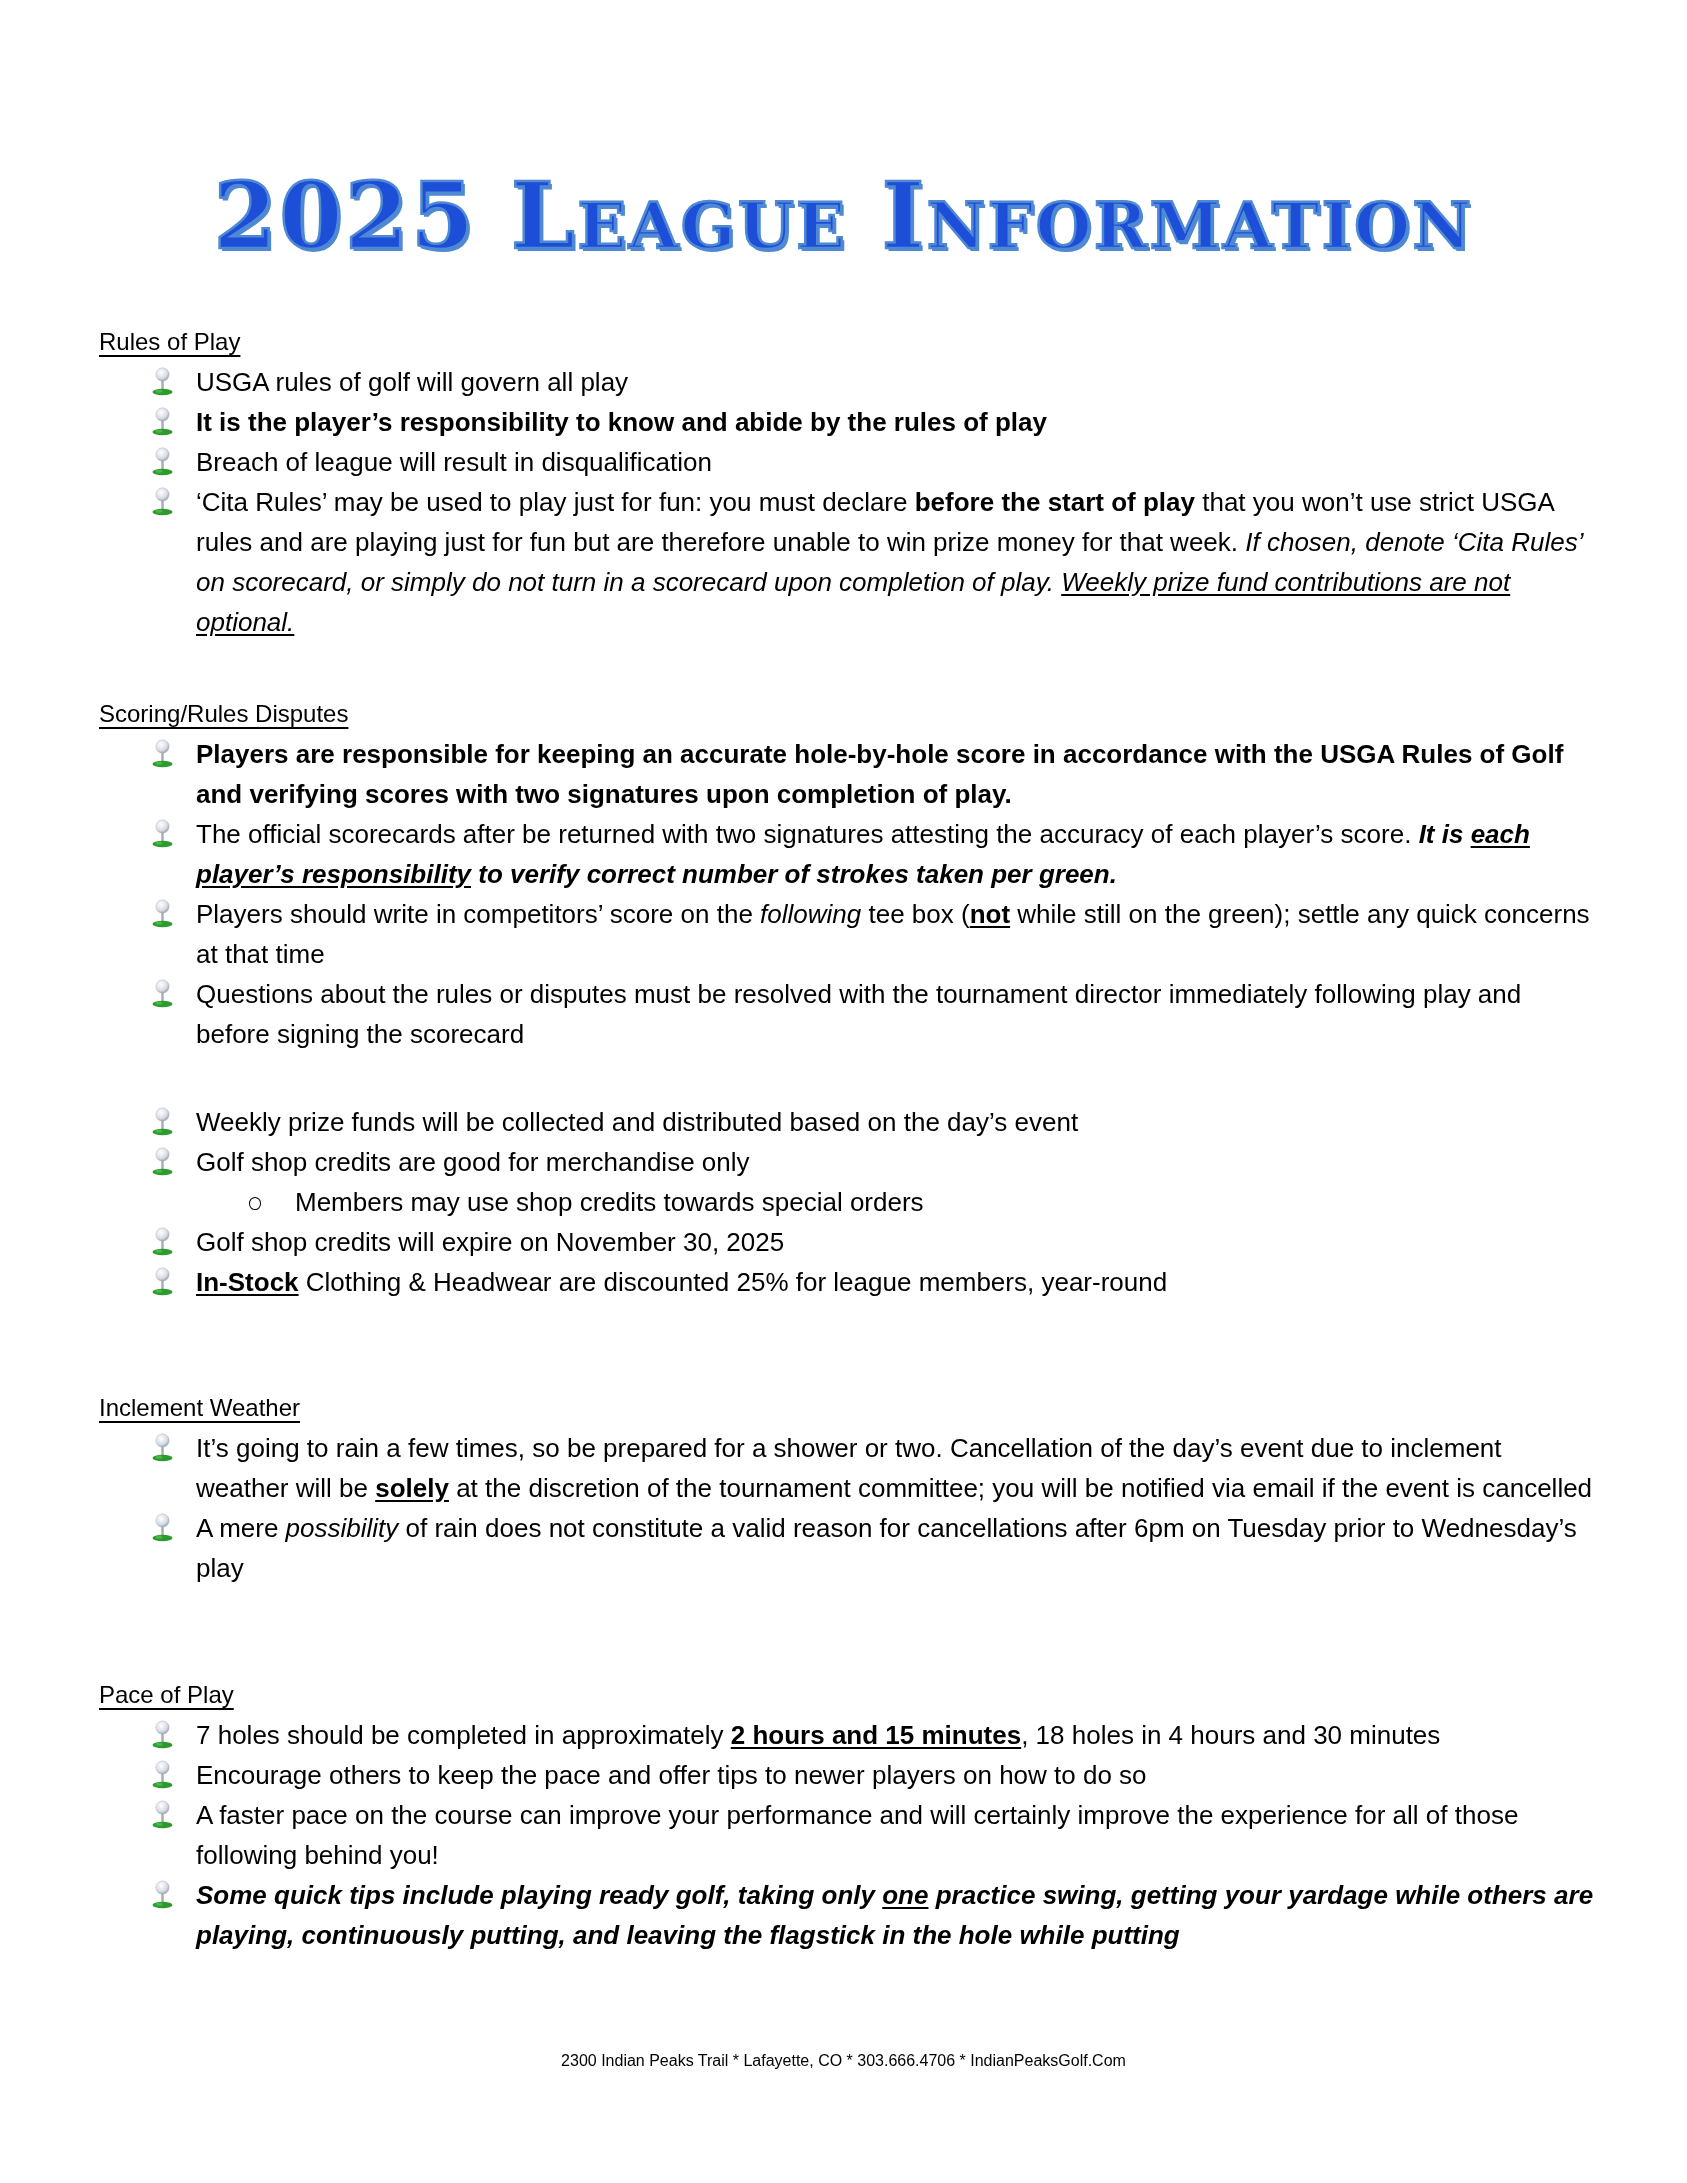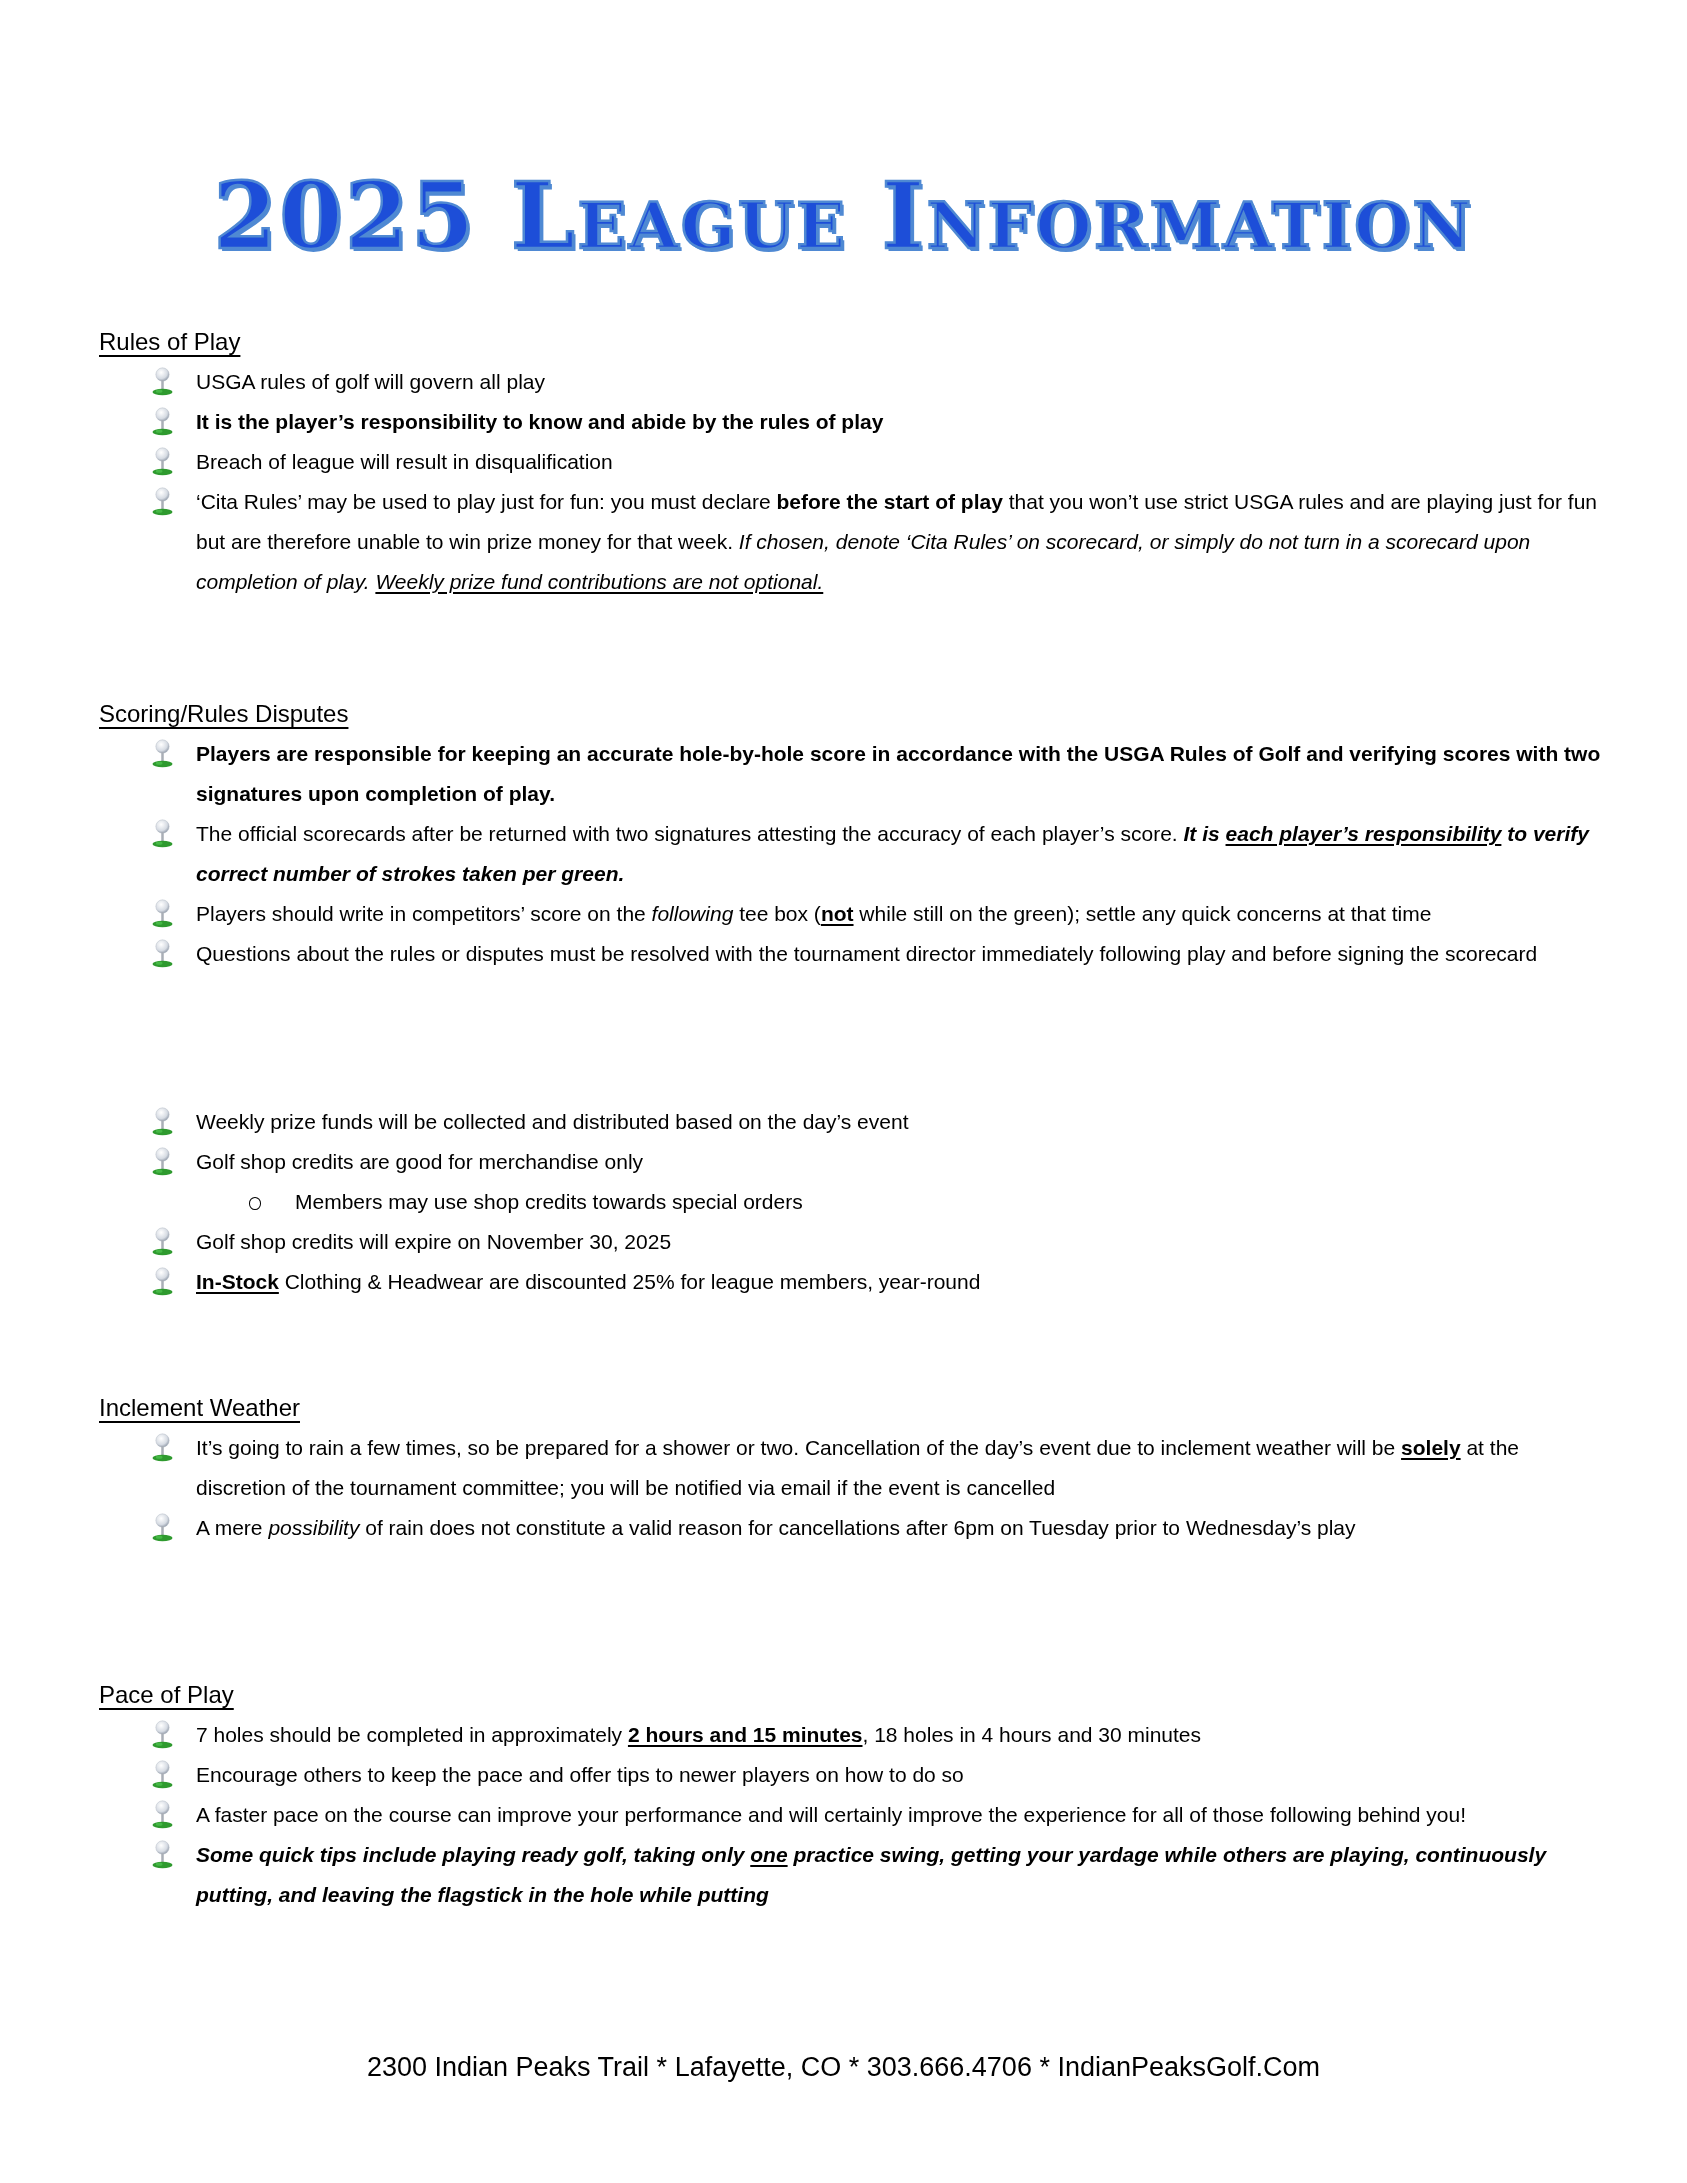--- a/index.html
+++ b/index.html
@@ -15,26 +15,26 @@
     text-shadow: 2.5px 2.5px 0 #4f89d3, 0.8px 0.8px 0 #4f89d3;
     line-height: 1;
     font-variant: small-caps;
   }
   .section { position: absolute; left: 99px; width: 1502px; }
   .heading {
     font-size: 24px; text-decoration: underline; text-underline-offset: 5px;
     text-decoration-thickness: 1.7px; line-height: 40px; margin: 0; font-weight: normal;
   }
   ul.items { list-style: none; margin: 0; padding: 0; }
-  ul.items li { position: relative; padding-left: 97px; font-size: 21px; line-height: 40px; }
+  ul.items li { position: relative; padding-left: 97px; font-size: 26px; line-height: 40px; }
   ul.items li .bullet { position: absolute; left: 49px; top: 5px; width: 29px; height: 30px; }
   .b { font-weight: bold; }
   .i { font-style: italic; }
   .u { text-decoration: underline; text-underline-offset: 3.4px; }
-  .footer { position: absolute; left: 0; width: 1687px; top: 2052px; text-align: center; font-size: 27px; }
+  .footer { position: absolute; left: 0; width: 1687px; top: 2052px; text-align: center; font-size: 16px; }
 </style>
 </head>
 <body>
 
 <svg width="0" height="0" style="position:absolute">
   <defs>
     <radialGradient id="ballGrad" cx="40%" cy="35%" r="65%">
       <stop offset="0%" stop-color="#ffffff"></stop>
       <stop offset="70%" stop-color="#d6dbe3"></stop>
       <stop offset="100%" stop-color="#9aa3b0"></stop>

